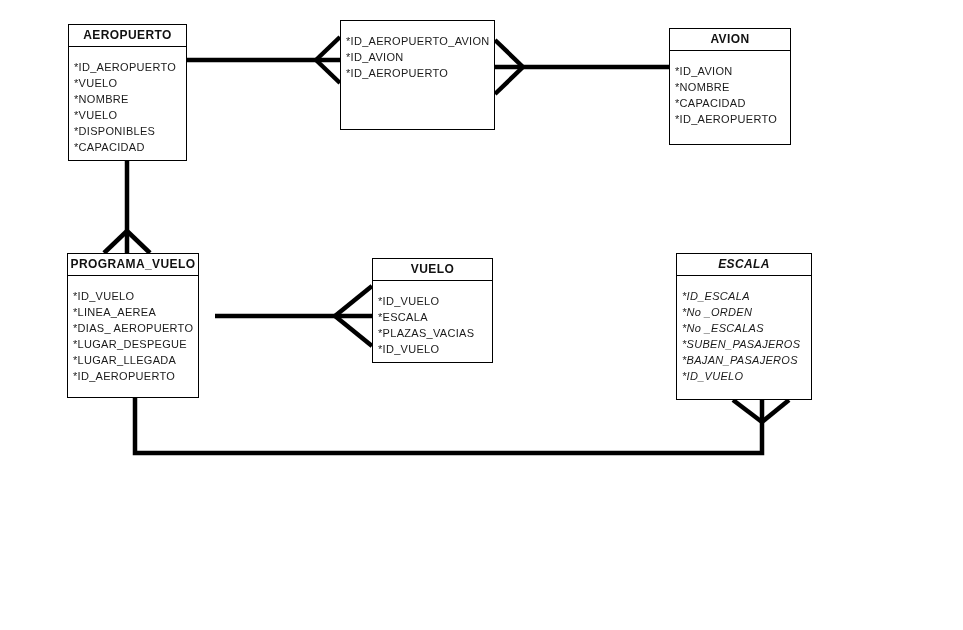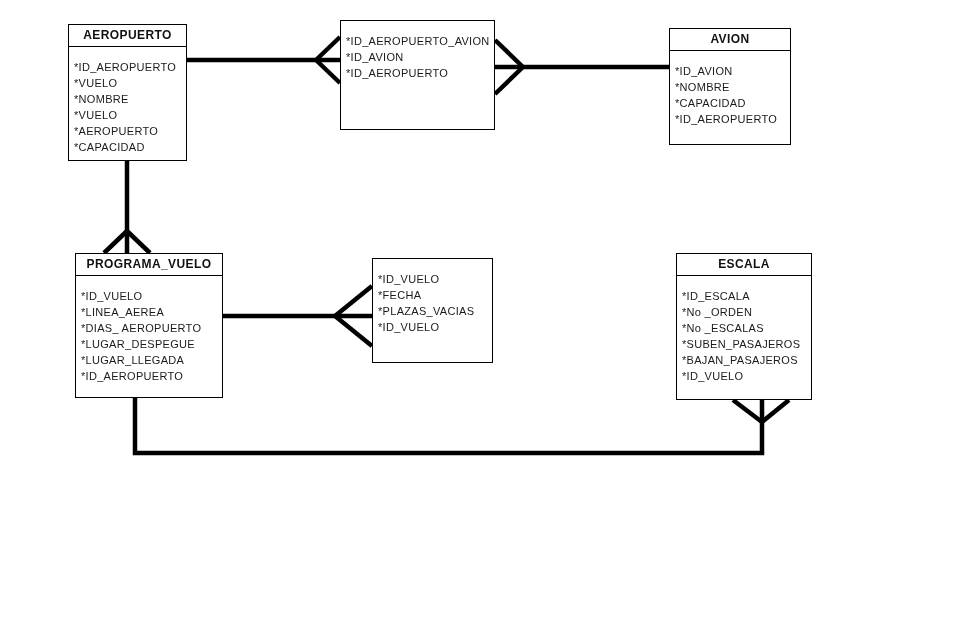--- a/index.html
+++ b/index.html
@@ -99,21 +99,21 @@
     </g>
   </svg>
 
   <div class="entity" style="left:68px; top:24px; width:119px; height:137px;">
     <div class="entity-title">AEROPUERTO</div>
     <div class="entity-attrs">
         <div class="attr">*ID_AEROPUERTO</div>
         <div class="attr">*VUELO</div>
         <div class="attr">*NOMBRE</div>
         <div class="attr">*VUELO</div>
-        <div class="attr">*AEROPUERTO</div>
+        <div class="attr">*DISPONIBLES</div>
         <div class="attr">*CAPACIDAD</div>
       </div>
   </div>
 
   <div class="entity" style="left:340px; top:20px; width:155px; height:110px;">
     <div class="entity-attrs">
         <div class="attr">*ID_AEROPUERTO_AVION</div>
         <div class="attr">*ID_AVION</div>
         <div class="attr">*ID_AEROPUERTO</div>
       </div>
@@ -122,42 +122,43 @@
   <div class="entity" style="left:669px; top:28px; width:122px; height:117px;">
     <div class="entity-title">AVION</div>
     <div class="entity-attrs">
         <div class="attr">*ID_AVION</div>
         <div class="attr">*NOMBRE</div>
         <div class="attr">*CAPACIDAD</div>
         <div class="attr">*ID_AEROPUERTO</div>
       </div>
   </div>
 
-  <div class="entity" style="left:75px; top:253px; width:148px; height:145px;">
+  <div class="entity" style="left:67px; top:253px; width:132px; height:145px;">
     <div class="entity-title">PROGRAMA_VUELO</div>
     <div class="entity-attrs">
         <div class="attr">*ID_VUELO</div>
         <div class="attr">*LINEA_AEREA</div>
         <div class="attr">*DIAS_ AEROPUERTO</div>
         <div class="attr">*LUGAR_DESPEGUE</div>
         <div class="attr">*LUGAR_LLEGADA</div>
         <div class="attr">*ID_AEROPUERTO</div>
       </div>
   </div>
 
   <div class="entity" style="left:372px; top:258px; width:121px; height:105px;">
+    <div class="entity-title">VUELO</div>
     <div class="entity-attrs">
         <div class="attr">*ID_VUELO</div>
-        <div class="attr">*FECHA</div>
+        <div class="attr">*ESCALA</div>
         <div class="attr">*PLAZAS_VACIAS</div>
         <div class="attr">*ID_VUELO</div>
       </div>
   </div>
 
-  <div class="entity" style="left:676px; top:253px; width:136px; height:147px;">
+  <div class="entity" style="left:676px; top:253px; width:136px; height:147px;font-style:italic;">
     <div class="entity-title">ESCALA</div>
     <div class="entity-attrs">
         <div class="attr">*ID_ESCALA</div>
         <div class="attr">*No _ORDEN</div>
         <div class="attr">*No _ESCALAS</div>
         <div class="attr">*SUBEN_PASAJEROS</div>
         <div class="attr">*BAJAN_PASAJEROS</div>
         <div class="attr">*ID_VUELO</div>
       </div>
   </div>

